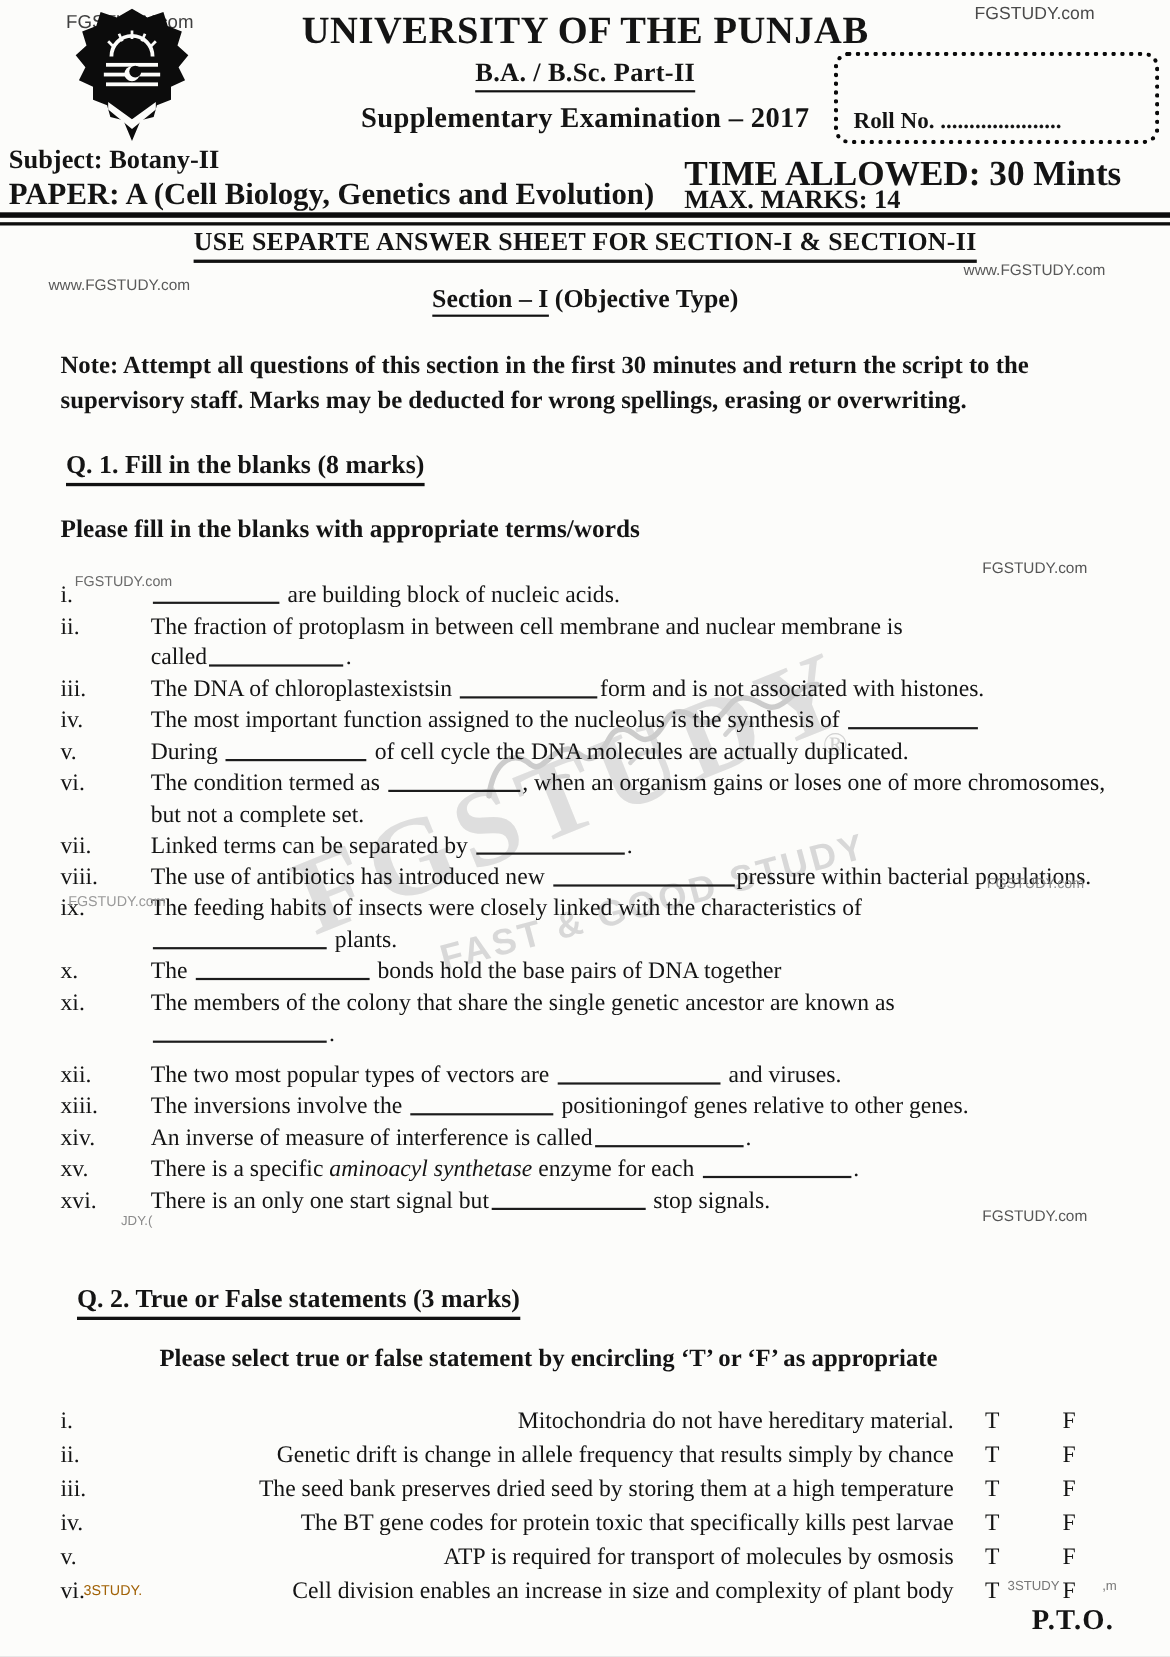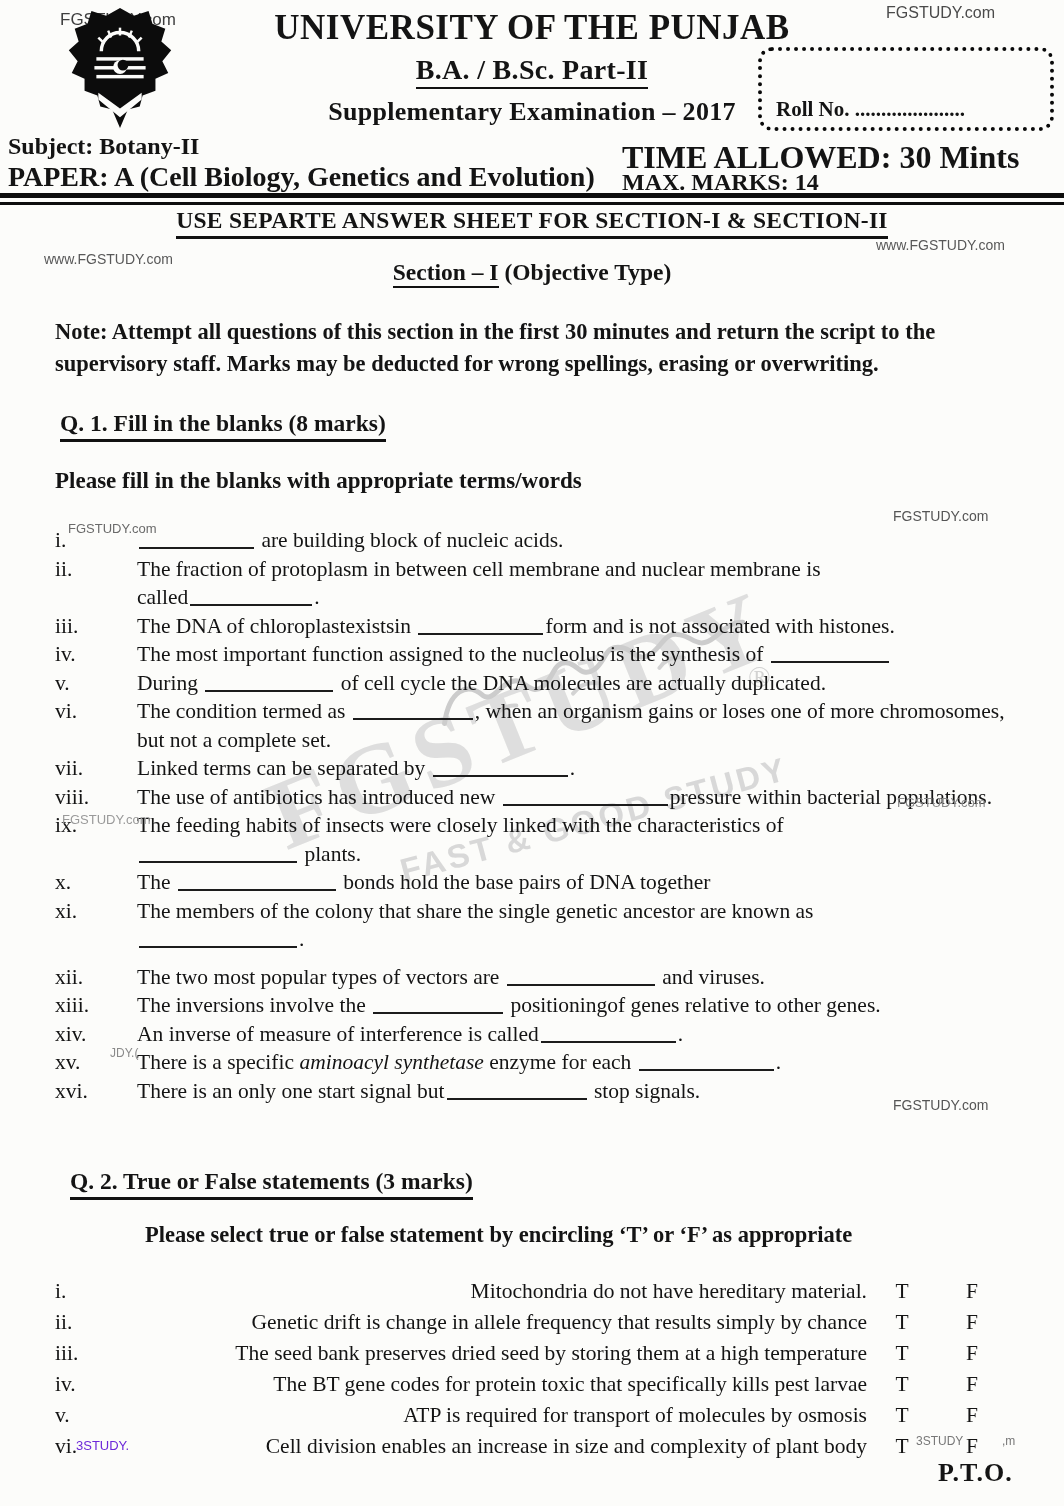--- a/index.html
+++ b/index.html
@@ -19,21 +19,21 @@
   .wm-diag-sub{position:absolute;left:406px;top:852px;font-size:33px;font-weight:bold;
       color:#d0d0d0;opacity:.8;letter-spacing:3px;transform:rotate(-15deg);
       transform-origin:0 100%;font-family:"Liberation Sans",sans-serif;}
   .wm-squiggle{position:absolute;left:428px;top:630px;transform:rotate(-14deg);opacity:.75;}
 
   
   .logo{position:absolute;left:52px;top:6px;width:136px;height:128px;}
   .head-center{position:absolute;left:0;right:0;top:8px;text-align:center;}
   .university{font-size:35px;font-weight:bold;letter-spacing:.5px;}
   .degree-wrap{margin-top:6px;}
-  .degree{display:inline-block;font-size:28px;font-weight:bold;border-bottom:2.5px solid #111;
+  .degree{display:inline-block;font-size:24px;font-weight:bold;border-bottom:2.5px solid #111;
       padding-bottom:1px;letter-spacing:.3px;}
   .exam{font-size:26px;font-weight:bold;margin-top:8px;letter-spacing:.3px;}
   .roll-box{position:absolute;left:758px;top:47px;width:288px;height:76px;
       border:4px dotted #0a0a0a;border-radius:14px;}
   .roll-label{position:absolute;left:14px;bottom:5px;font-size:21px;font-weight:bold;}
   .subject{position:absolute;left:8px;top:133px;font-size:24px;font-weight:bold;}
   .paper{position:absolute;left:8px;top:161px;font-size:28px;font-weight:bold;
       border-bottom:2.5px solid #111;padding-bottom:1px;}
   .time{position:absolute;left:622px;top:139px;font-size:32px;font-weight:bold;}
   .marks{position:absolute;left:622px;top:169px;font-size:24px;font-weight:bold;}
@@ -264,18 +264,18 @@
 
   <div class="wm-layer wm-front">
       <span class="wm" style="left: 886px; top: 4px; font-size: 16px; color: rgb(74, 74, 74);">FGSTUDY.com</span>
       <span class="wm" style="left: 876px; top: 237px; font-size: 14px; color: rgb(88, 88, 88);">www.FGSTUDY.com</span>
       <span class="wm" style="left: 44px; top: 251px; font-size: 14px; color: rgb(88, 88, 88);">www.FGSTUDY.com</span>
       <span class="wm" style="left: 893px; top: 508px; font-size: 14px; color: rgb(85, 85, 85);">FGSTUDY.com</span>
       <span class="wm" style="left: 68px; top: 521px; font-size: 13px; color: rgb(106, 106, 106);">FGSTUDY.com</span>
       <span class="wm" style="left: 897px; top: 795px; font-size: 13px; color: rgb(138, 138, 138);">FGSTUDY.com</span>
       <span class="wm" style="left: 62px; top: 812px; font-size: 13px; color: rgb(154, 154, 154);">FGSTUDY.com</span>
       <span class="wm" style="left: 893px; top: 1097px; font-size: 14px; color: rgb(85, 85, 85);">FGSTUDY.com</span>
-      <span class="wm" style="left: 110px; top: 1046px; font-size: 12px; color: rgb(138, 138, 138);">JDY.(</span>
-      <span class="wm" style="left: 76px; top: 1438px; font-size: 13px; color: #6d28d9; text-align: center;">3STUDY.</span>
+      <span class="wm" style="left: 110px; top: 1103px; font-size: 12px; color: rgb(138, 138, 138);">JDY.(</span>
+      <span class="wm" style="left: 76px; top: 1438px; font-size: 13px; color: #a16207; text-align: center;">3STUDY.</span>
       <span class="wm" style="left: 916px; top: 1434px; font-size: 12px; color: rgb(119, 119, 119);">3STUDY</span>
       <span class="wm" style="left: 1002px; top: 1434px; font-size: 12px; color: rgb(119, 119, 119);">,m</span>
     </div>
 </div>
 
 </body></html>

